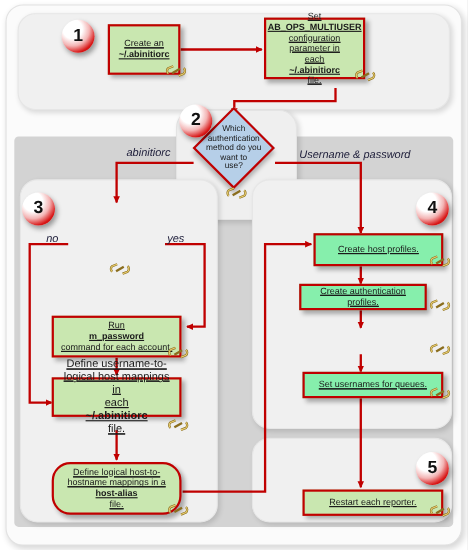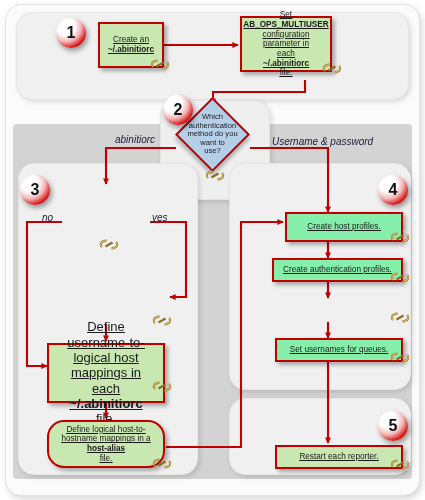--- a/index.html
+++ b/index.html
@@ -207,33 +207,43 @@
     </g>
     <g stroke="#e9cf72" stroke-width="1" fill="none">
       <path d="M3,9 a3.3,3.3 0 0 1 0,-5 L7.5,2.2"></path>
       <path d="M17,4 a3.3,3.3 0 0 1 0,5 L12.5,10.8"></path>
     </g>
   </svg>
 
   <div class="elabel" style="left:42px;top:212px;"><span>no</span></div>
   <div class="elabel" style="left:152px;top:212px;"><span>yes</span></div>
 
+  <div class="node green" style="left:47px;top:287px;width:118px;height:38px;font-size:8.2px;">
+    <span>
+        <div>
+          <div><span>Run </span><b>m_password</b></div>
+          <div>
+            <span>command for each account.</span>
+          </div>
+        </div>
+      </span>
+  </div>
   <svg class="chain" style="left:152px;top:314px;" viewBox="0 0 20 13">
     <g stroke="#8a6d1e" stroke-width="2.1" fill="none">
       <path d="M3,9 a3.3,3.3 0 0 1 0,-5 L7.5,2.2"></path>
       <path d="M17,4 a3.3,3.3 0 0 1 0,5 L12.5,10.8"></path>
       <path d="M6.5,8.5 L13.5,4.5"></path>
     </g>
     <g stroke="#e9cf72" stroke-width="1" fill="none">
       <path d="M3,9 a3.3,3.3 0 0 1 0,-5 L7.5,2.2"></path>
       <path d="M17,4 a3.3,3.3 0 0 1 0,5 L12.5,10.8"></path>
     </g>
   </svg>
 
-  <div class="node green" style="left:47px;top:343px;width:118px;height:60px;font-size:13px;">
+  <div class="node green" style="left:47px;top:343px;width:118px;height:36px;font-size:10px;">
     <span>
         <div>
           <div>
             <span>Define username-to-</span>
           </div>
           <div>
             <span>logical host mappings in</span>
           </div>
           <div><span>each </span><b>~/.abinitiorc</b><span> file.</span></div>
         </div>
@@ -294,21 +304,21 @@
       <path d="M3,9 a3.3,3.3 0 0 1 0,-5 L7.5,2.2"></path>
       <path d="M17,4 a3.3,3.3 0 0 1 0,5 L12.5,10.8"></path>
       <path d="M6.5,8.5 L13.5,4.5"></path>
     </g>
     <g stroke="#e9cf72" stroke-width="1" fill="none">
       <path d="M3,9 a3.3,3.3 0 0 1 0,-5 L7.5,2.2"></path>
       <path d="M17,4 a3.3,3.3 0 0 1 0,5 L12.5,10.8"></path>
     </g>
   </svg>
 
-  <div class="node cream" style="left:272px;top:258px;width:131px;height:24px;font-size:8.2px;">
+  <div class="node cream" style="left:272px;top:258px;width:116px;height:24px;font-size:8.2px;justify-content:flex-end;">
     <span>
         <div>
           <div>
             <span>Create authentication profiles.</span>
           </div>
         </div>
       </span>
   </div>
   <svg class="chain" style="left:390px;top:271px;" viewBox="0 0 20 13">
     <g stroke="#8a6d1e" stroke-width="2.1" fill="none">

